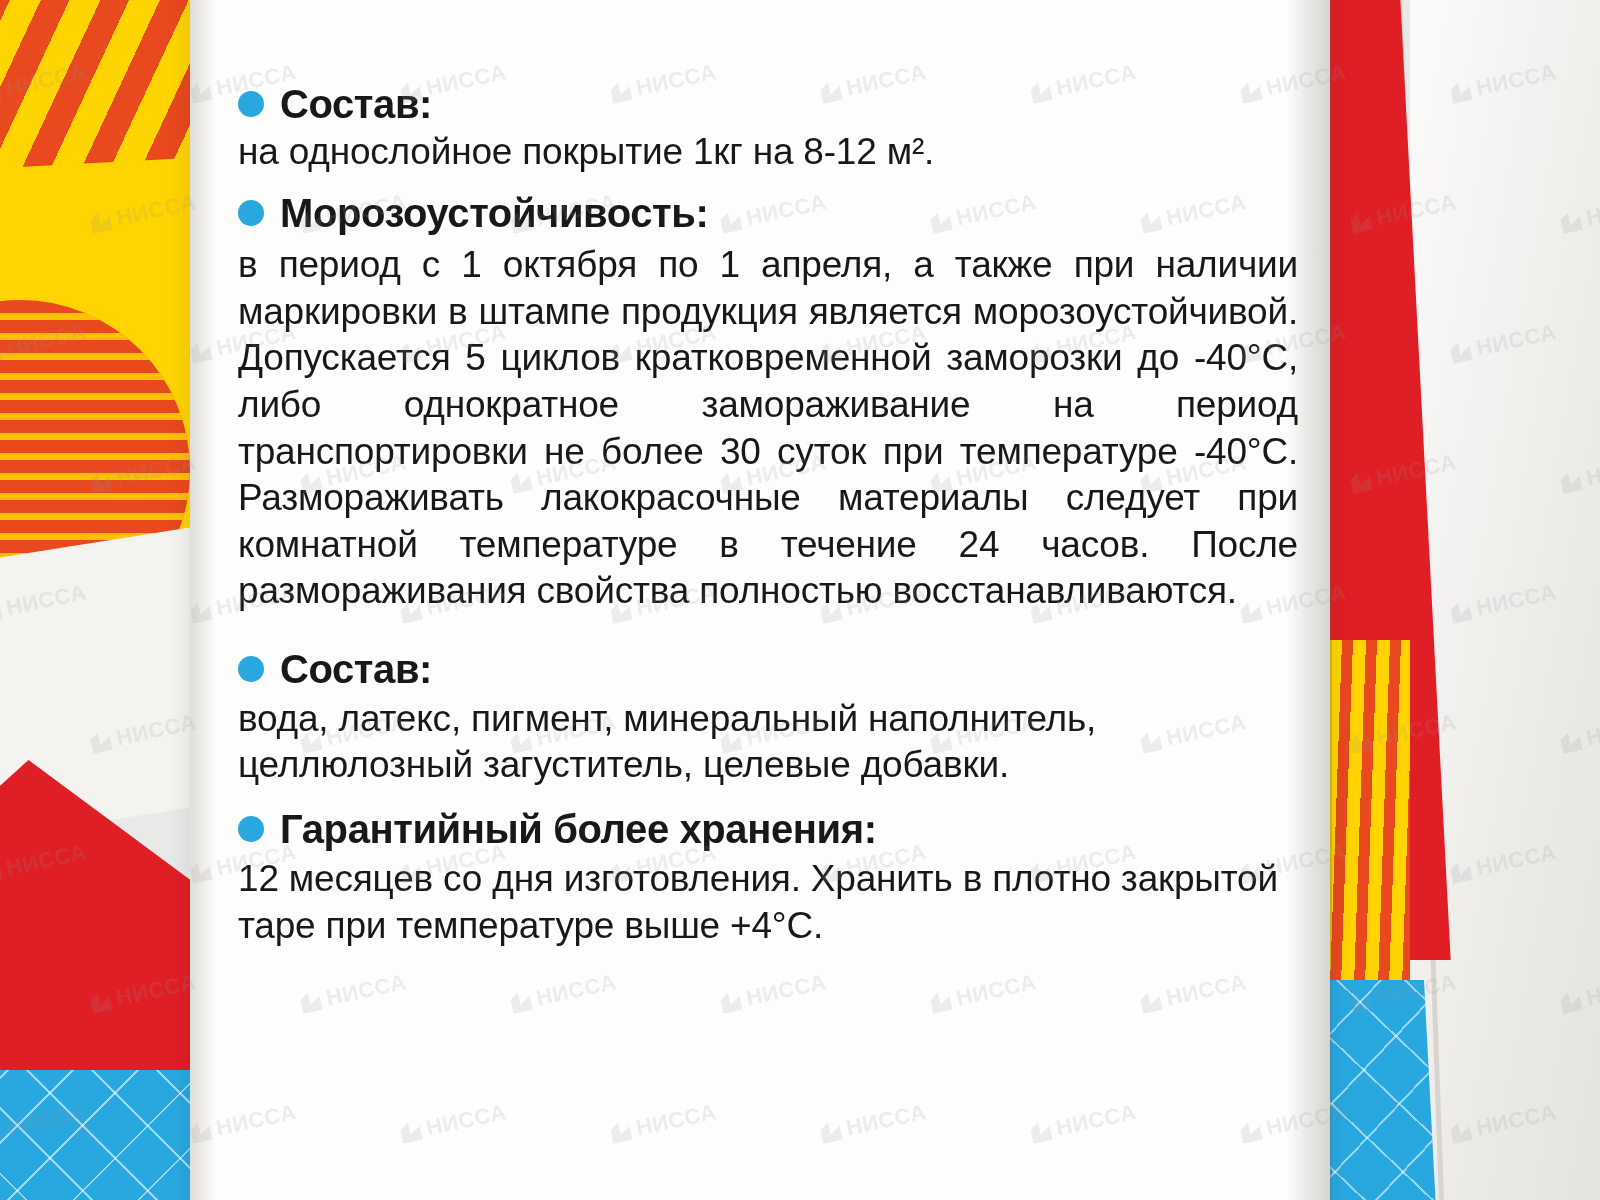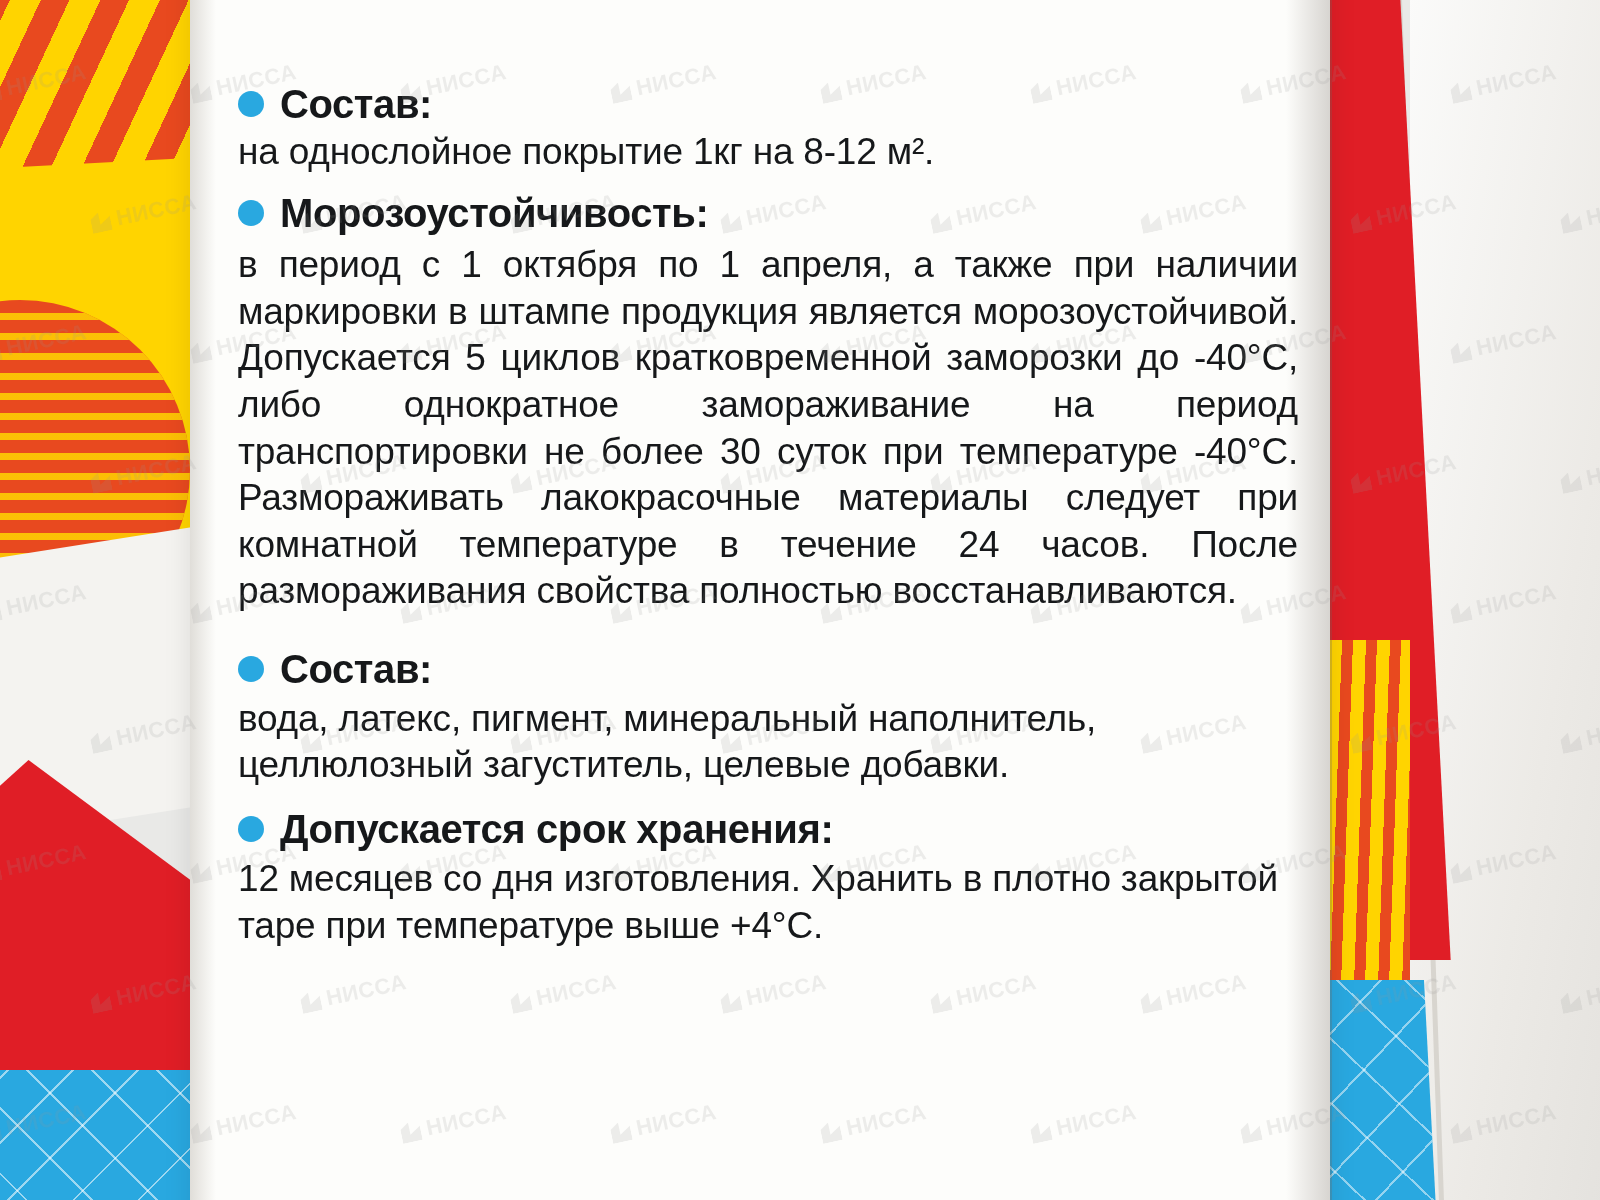--- a/index.html
+++ b/index.html
@@ -313,21 +313,21 @@
       <div class="heading-row">
         <span class="bullet"></span>
         <span class="heading">Состав:</span>
       </div>
       <p class="para">вода, латекс, пигмент, минеральный наполнитель, целлюлозный загуститель, целевые добавки.</p>
     </div>
 
     <div class="block-storage">
       <div class="heading-row">
         <span class="bullet"></span>
-        <span class="heading">Допускается срок хранения:</span>
+        <span class="heading">Гарантийный более хранения:</span>
       </div>
       <p class="para">12 месяцев со дня изготовления. Хранить в плотно закрытой таре при температуре выше +4°С.</p>
     </div>
 
   </div>
 
   <div class="wm-layer" id="wm-layer">
       <div class="wm" style="left: -20px; top: 70px;">
         <span class="wm-mark"></span>
         <span>НИССА</span>

